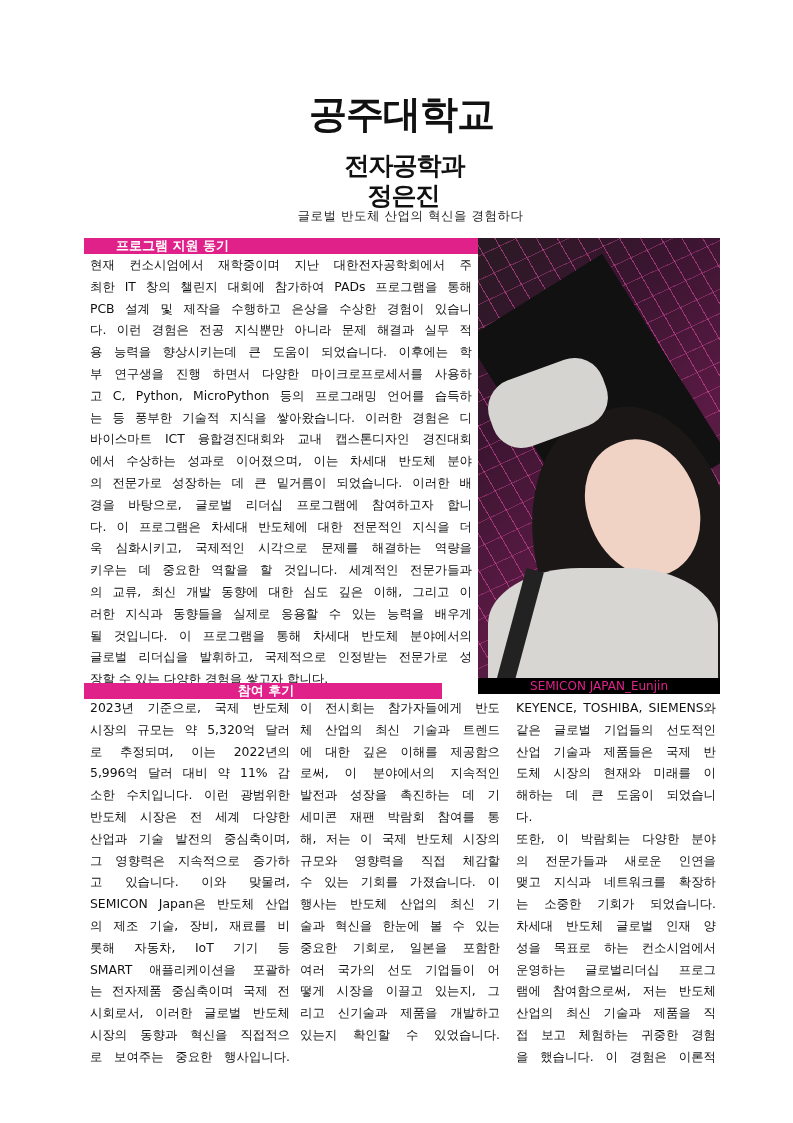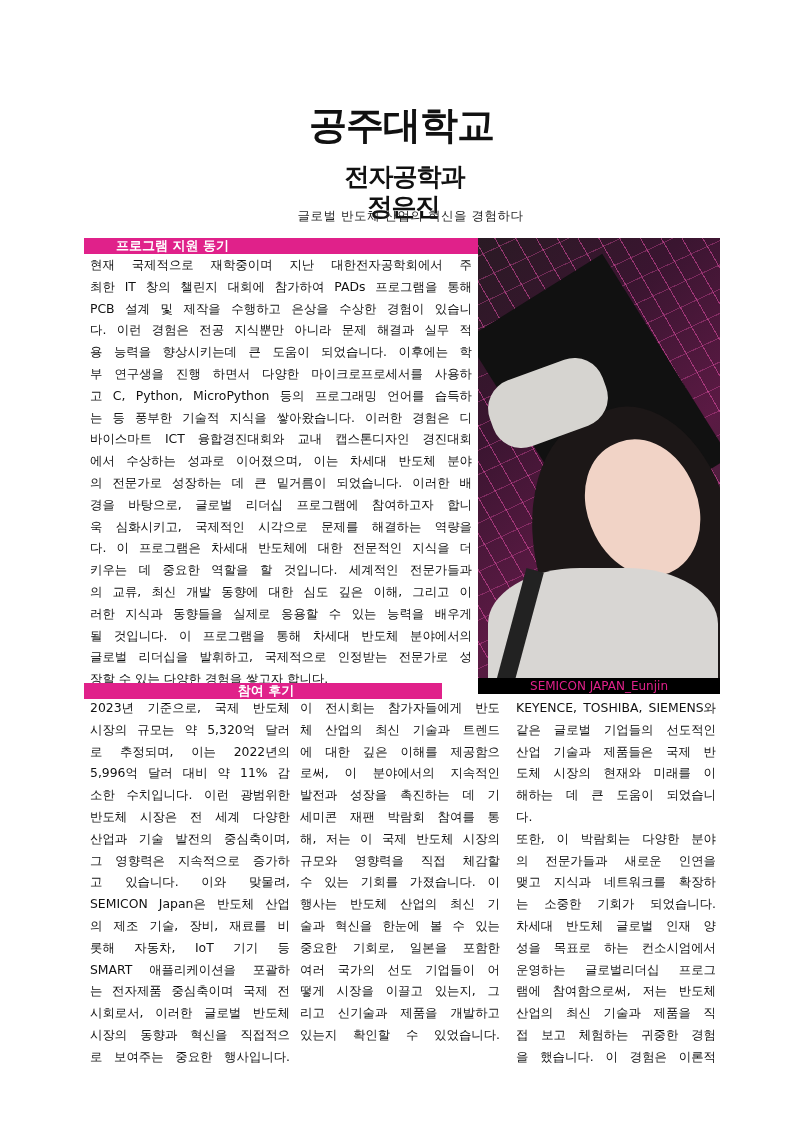--- a/index.html
+++ b/index.html
@@ -1,18 +1,18 @@
 <!DOCTYPE html>
 <html><head>
 <meta charset="utf-8">
 <style>
   html, body { margin: 0; padding: 0; background: #ffffff; }
   body { width: 793px; height: 1123px; position: relative; overflow: hidden;
          font-family: "DejaVu Sans", "Liberation Sans", sans-serif; color: #111; }
-  .title-block { position: absolute; left: 0; top: 104px; width: 793px; text-align: center; }
+  .title-block { position: absolute; left: 0; top: 93px; width: 793px; text-align: center; }
   .t1 { font-size: 38px; font-weight: 900; letter-spacing: -1px; line-height: 42px; margin-left: 10px; }
   .t2 { font-size: 25px; font-weight: 900; letter-spacing: -1px; line-height: 30px; margin-top: 16px; margin-left: 16px; }
   .t3 { font-size: 25px; font-weight: 900; letter-spacing: -1px; line-height: 30px; margin-left: 14px; }
   .subtitle { position: absolute; left: 0; width: 793px; top: 208px; text-align: center;
               font-size: 12.5px; color: #222; margin-left: 14px; letter-spacing: 0.5px; }
 
   .sec-bar { position: absolute; left: 84px; height: 16px; background: #e0218a; color: #fff;
              font-weight: bold; font-size: 13px; line-height: 16px; padding-left: 6px; box-sizing: border-box; }
   .sec-bar.one { top: 238px; width: 394px; padding-left: 32px; }
   .sec-bar.two { top: 683px; width: 358px; text-align: center; }
@@ -55,34 +55,34 @@
 
 <div class="title-block">
   <div class="t1">공주대학교</div>
   <div class="t2">전자공학과</div>
   <div class="t3">정은진</div>
 </div>
 <div class="subtitle">글로벌 반도체 산업의 혁신을 경험하다</div>
 
 <div class="sec-bar one">프로그램 지원 동기</div>
 <div class="motive" id="motive">
-    <span class="ln">현재 국제적으로 재학중이며 지난 대한전자공학회에서 주</span>
+    <span class="ln">현재 컨소시엄에서 재학중이며 지난 대한전자공학회에서 주</span>
     <span class="ln">최한 IT 창의 챌린지 대회에 참가하여 PADs 프로그램을 통해</span>
     <span class="ln">PCB 설계 및 제작을 수행하고 은상을 수상한 경험이 있습니</span>
     <span class="ln">다.  이런 경험은 전공 지식뿐만 아니라 문제 해결과 실무 적</span>
     <span class="ln">용 능력을 향상시키는데 큰 도움이 되었습니다. 이후에는 학</span>
     <span class="ln">부 연구생을 진행 하면서 다양한 마이크로프로세서를 사용하</span>
     <span class="ln">고 C,  Python, MicroPython 등의 프로그래밍 언어를 습득하</span>
     <span class="ln">는 등 풍부한 기술적 지식을 쌓아왔습니다. 이러한 경험은 디</span>
     <span class="ln">바이스마트 ICT 융합경진대회와 교내 캡스톤디자인 경진대회</span>
     <span class="ln">에서 수상하는 성과로 이어졌으며, 이는 차세대 반도체 분야</span>
     <span class="ln">의 전문가로 성장하는 데 큰 밑거름이 되었습니다. 이러한 배</span>
     <span class="ln">경을 바탕으로, 글로벌 리더십 프로그램에 참여하고자 합니</span>
+    <span class="ln">다. 이 프로그램은 차세대 반도체에 대한 전문적인 지식을 더</span>
     <span class="ln">욱 심화시키고, 국제적인 시각으로 문제를 해결하는 역량을</span>
-    <span class="ln">다. 이 프로그램은 차세대 반도체에 대한 전문적인 지식을 더</span>
     <span class="ln">키우는 데 중요한 역할을 할 것입니다. 세계적인 전문가들과</span>
     <span class="ln">의 교류, 최신 개발 동향에 대한 심도 깊은 이해, 그리고 이</span>
     <span class="ln">러한 지식과 동향들을 실제로 응용할 수 있는 능력을 배우게</span>
     <span class="ln">될 것입니다. 이 프로그램을 통해 차세대 반도체 분야에서의</span>
     <span class="ln">글로벌 리더십을 발휘하고, 국제적으로 인정받는 전문가로 성</span>
     <span class="ln last">장할 수 있는 다양한 경험을 쌓고자 합니다.</span>
   </div>
 
 <div class="photo">
   <div class="grid"></div>

